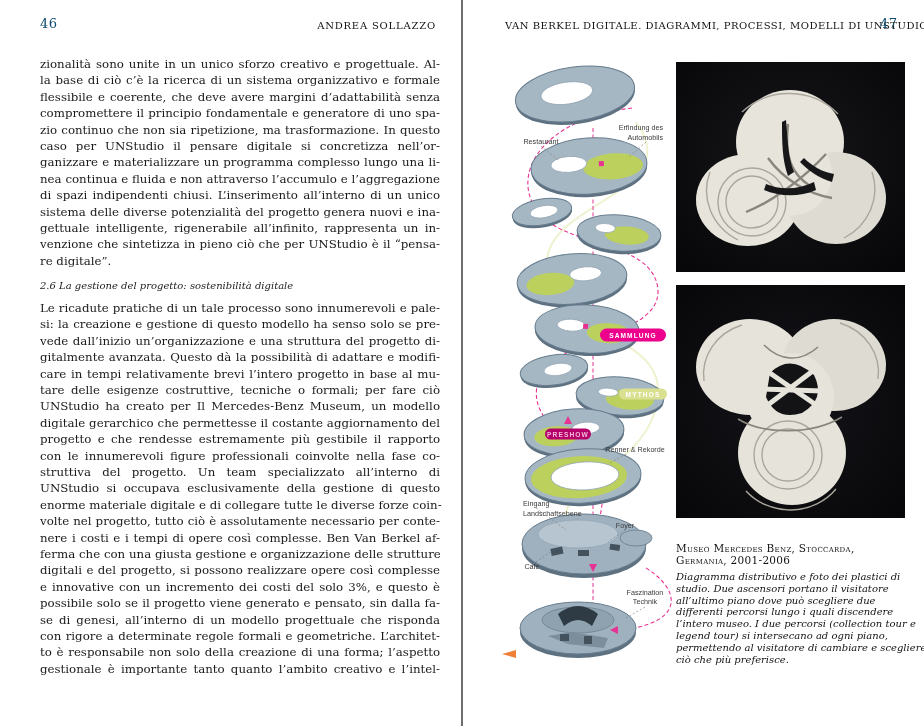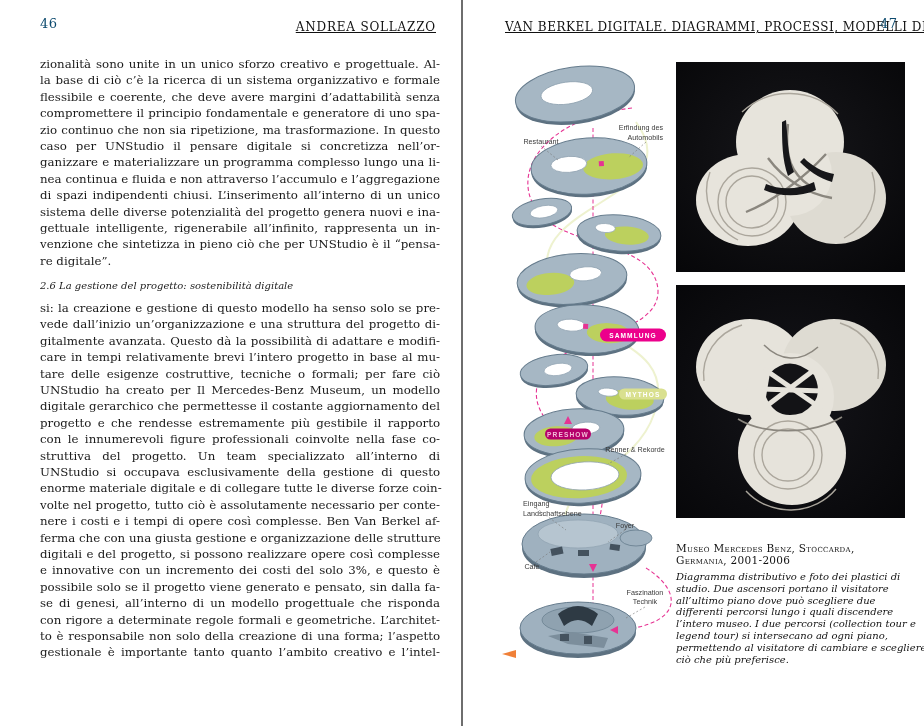--- a/index.html
+++ b/index.html
@@ -8,21 +8,21 @@
     font-family:"DejaVu Serif", serif;color:#1a1a1a;
   }
   .spread{position:relative;width:924px;height:726px;background:#ffffff;}
   .divider{position:absolute;left:461px;top:0;width:2px;height:726px;background:#6e6e6e;}
   .page{position:absolute;top:0;height:726px;width:462px;}
   .page-left{left:0;}
   .page-right{left:462px;}
 
   
   .pagenum{position:absolute;font-size:13px;letter-spacing:.5px;color:#0c4a6e;}
-  .runhead{position:absolute;font-size:12px;letter-spacing:.8px;color:#111;white-space:nowrap;text-decoration:underline;}
+  .runhead{position:absolute;font-size:10px;letter-spacing:.8px;color:#111;white-space:nowrap;}
 
   
   .body-text{position:absolute;left:40px;top:56px;width:400px;}
   .para{font-size:11.8px;line-height:16.4px;}
   .jline{text-align:justify;text-align-last:justify;height:16.4px;white-space:nowrap;}
   .p1 .jline:last-child{text-align-last:left;}
   .sec-head{font-style:italic;font-size:10px;line-height:16px;margin-top:9px;margin-bottom:6px;}
 
   
   .caption{position:absolute;left:214px;top:543px;width:232px;}
@@ -59,20 +59,21 @@
           <div class="jline">ganizzare e materializzare un programma complesso lungo una li-</div>
           <div class="jline">nea continua e fluida e non attraverso l’accumulo e l’aggregazione</div>
           <div class="jline">di spazi indipendenti chiusi. L’inserimento all’interno di un unico</div>
           <div class="jline">sistema delle diverse potenzialità del progetto genera nuovi e ina-</div>
           <div class="jline">gettuale intelligente, rigenerabile all’infinito, rappresenta un in-</div>
           <div class="jline">venzione che sintetizza in pieno ciò che per UNStudio è il “pensa-</div>
           <div class="jline">re digitale”.</div>
         </div>
       <div class="sec-head">2.6 La gestione del progetto: sostenibilità digitale</div>
       <div class="para p2">
+          <div class="jline">Le ricadute pratiche di un tale processo sono innumerevoli e pale-</div>
           <div class="jline">si: la creazione e gestione di questo modello ha senso solo se pre-</div>
           <div class="jline">vede dall’inizio un’organizzazione e una struttura del progetto di-</div>
           <div class="jline">gitalmente avanzata. Questo dà la possibilità di adattare e modifi-</div>
           <div class="jline">care in tempi relativamente brevi l’intero progetto in base al mu-</div>
           <div class="jline">tare delle esigenze costruttive, tecniche o formali; per fare ciò</div>
           <div class="jline">UNStudio ha creato per Il Mercedes-Benz Museum, un modello</div>
           <div class="jline">digitale gerarchico che permettesse il costante aggiornamento del</div>
           <div class="jline">progetto e che rendesse estremamente più gestibile il rapporto</div>
           <div class="jline">con le innumerevoli figure professionali coinvolte nella fase co-</div>
           <div class="jline">struttiva del progetto. Un team specializzato all’interno di</div>

